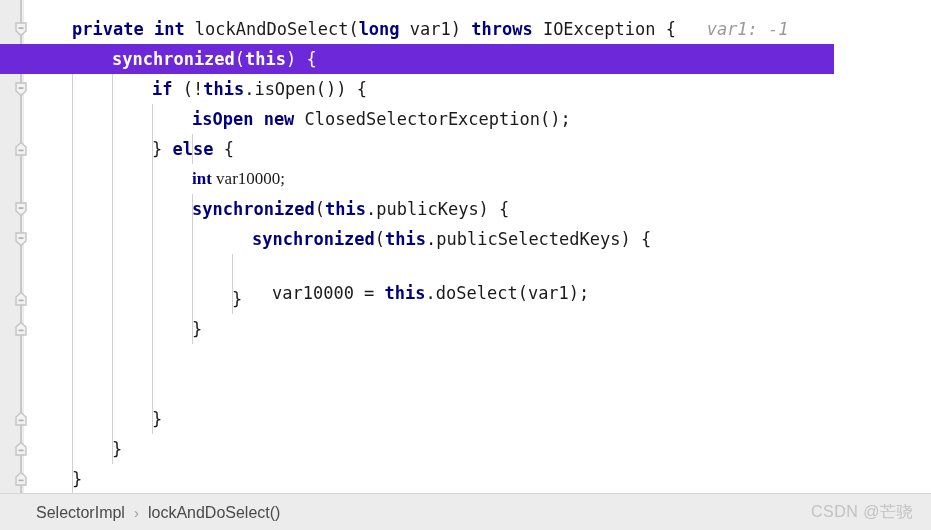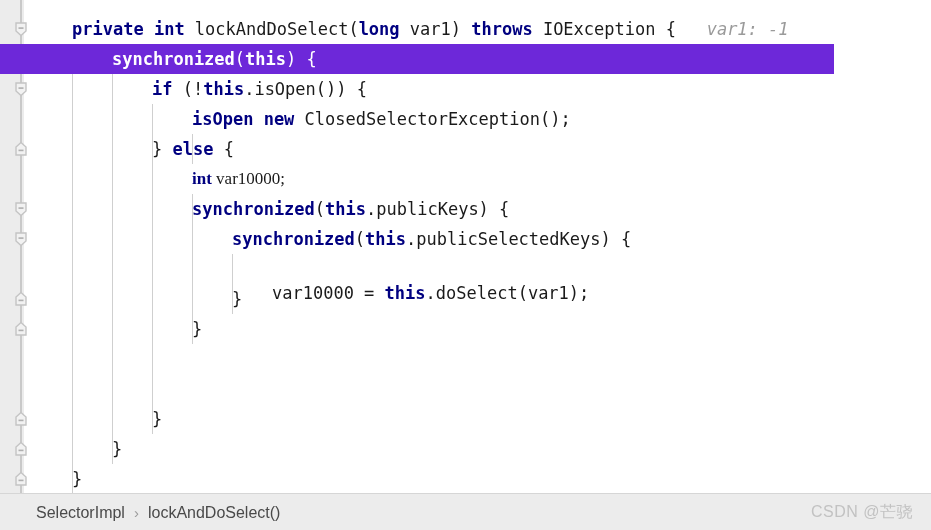--- a/index.html
+++ b/index.html
@@ -182,21 +182,21 @@
         <div class="guide on-sel" style="left: 72px; top: 44px; height: 30px;"></div>
       </div>
     <div class="lines" id="line-holder">
         <div class="line" style="top: 14px;"><div class="txt" style="left: 72px;"><span class="kw">private</span><span class="id"> </span><span class="kw">int</span><span class="id"> lockAndDoSelect(</span><span class="kw">long</span><span class="id"> var1) </span><span class="kw">throws</span><span class="id"> IOException {</span><span class="hint">   var1: -1</span></div></div>
         <div class="line sel" style="top: 44px;"><div class="txt" style="left: 112px;"><span class="kw">synchronized</span><span class="id">(</span><span class="kw">this</span><span class="id">) {</span></div></div>
         <div class="line" style="top: 74px;"><div class="txt" style="left: 152px;"><span class="kw">if</span><span class="id"> (!</span><span class="kw">this</span><span class="id">.isOpen()) {</span></div></div>
         <div class="line" style="top: 104px;"><div class="txt" style="left: 192px;"><span class="kw">isOpen new</span><span class="id"> ClosedSelectorException();</span></div></div>
         <div class="line" style="top: 134px;"><div class="txt" style="left: 152px;"><span class="id">} </span><span class="kw">else</span><span class="id"> {</span></div></div>
         <div class="line" style="top: 164px; font-family: Liberation Serif, serif;"><div class="txt" style="left: 192px;"><span class="kw">int</span><span class="id"> var10000;</span></div></div>
         <div class="line" style="top: 194px;"><div class="txt" style="left: 192px;"><span class="kw">synchronized</span><span class="id">(</span><span class="kw">this</span><span class="id">.publicKeys) {</span></div></div>
-        <div class="line" style="top: 224px;"><div class="txt" style="left: 232px;"><span class="kw">synchronized</span><span class="id">(</span><span class="kw">this</span><span class="id">.publicSelectedKeys) {</span></div></div>
+        <div class="line" style="top: 224px; margin-left: 20px;"><div class="txt" style="left: 232px;"><span class="kw">synchronized</span><span class="id">(</span><span class="kw">this</span><span class="id">.publicSelectedKeys) {</span></div></div>
         <div class="line" style="top: 254px;"><div class="txt" style="left: 272px; margin-top: 24px;"><span class="id">var10000 = </span><span class="kw">this</span><span class="id">.doSelect(var1);</span></div></div>
         <div class="line" style="top: 284px;"><div class="txt" style="left: 232px;"><span class="id">}</span></div></div>
         <div class="line" style="top: 314px;"><div class="txt" style="left: 192px;"><span class="id">}</span></div></div>
         <div class="line" style="top: 344px;"><div class="txt" style="left: 32px;"></div></div>
         <div class="line" style="top: 404px;"><div class="txt" style="left: 152px;"><span class="id">}</span></div></div>
         <div class="line" style="top: 434px;"><div class="txt" style="left: 112px;"><span class="id">}</span></div></div>
         <div class="line" style="top: 464px;"><div class="txt" style="left: 72px;"><span class="id">}</span></div></div>
       </div>
 
   </div>

